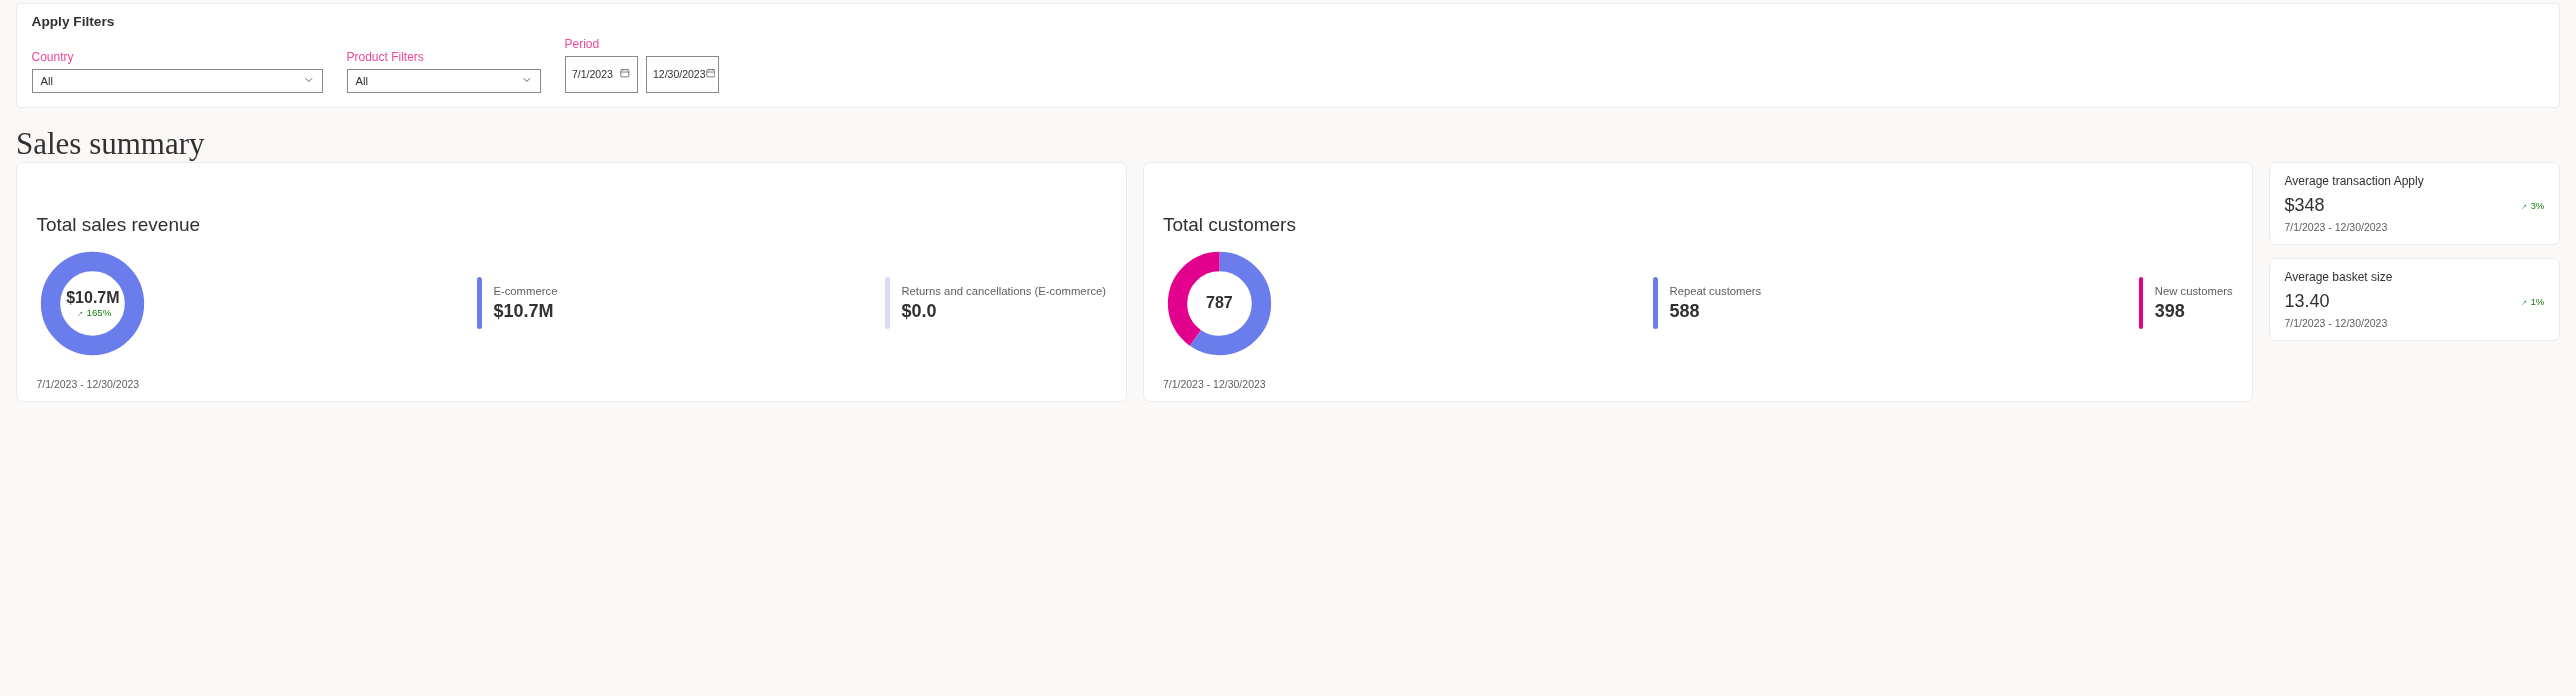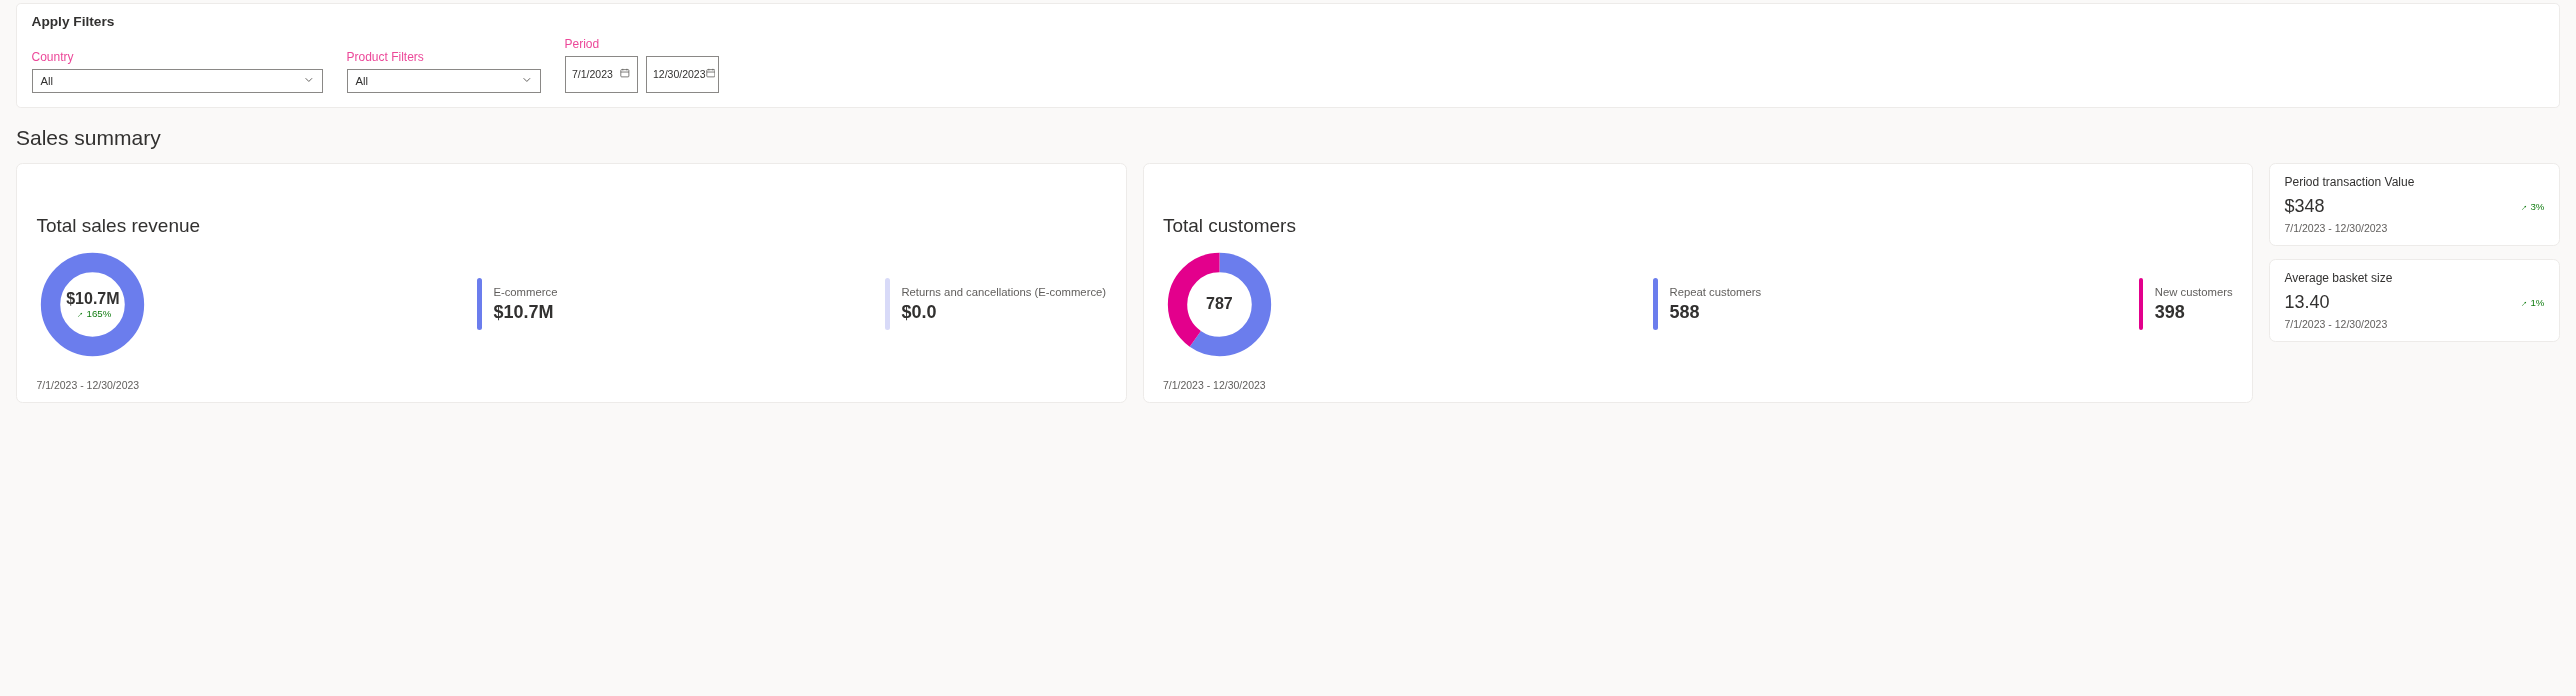--- a/index.html
+++ b/index.html
@@ -56,24 +56,25 @@
       height: 37px;
       border: 0.8px solid #8a8886;
       background: #fff;
       padding: 0 6.5px;
       font-size: 10.5px;
       cursor: pointer;
     }
     .cal-icon { color: #605e5c; font-size: 10.5px; }
 
     .page-title {
-      font-size: 21px;
+      font-size: 31px;
       font-weight: 300;
-      margin: 18px 0 13px 0;
+      margin: 18px 0 0 0;
       color: #323130;
+      font-family: Liberation Serif, serif;
     }
 
     .cards-row {
       display: flex;
       gap: 16px;
       align-items: stretch;
     }
     .card {
       background: #fff;
       border: 0.8px solid #edebe9;
@@ -266,21 +267,21 @@
         </div>
       </div>
 
     </div>
     <div class="date-range">7/1/2023 - 12/30/2023</div>
   </div>
 
   <div class="side-col">
 
     <div class="mini-card">
-      <div class="mini-title">Period transaction Value</div>
+      <div class="mini-title">Average transaction Apply</div>
       <div class="mini-row">
         <div class="mini-value">$348</div>
         <div class="trend">
           <span class="trend-arrow">→</span>
           <span>3%</span>
         </div>
       </div>
       <div class="mini-date">7/1/2023 - 12/30/2023</div>
     </div>
 

